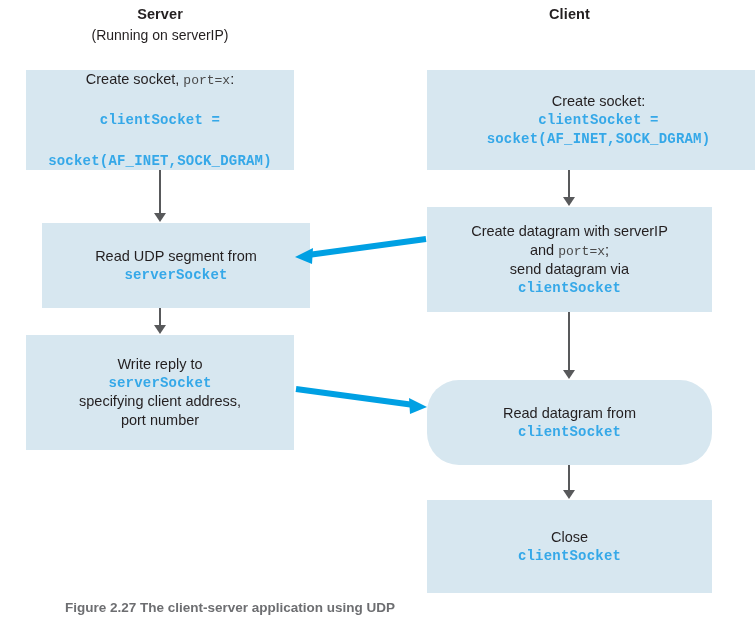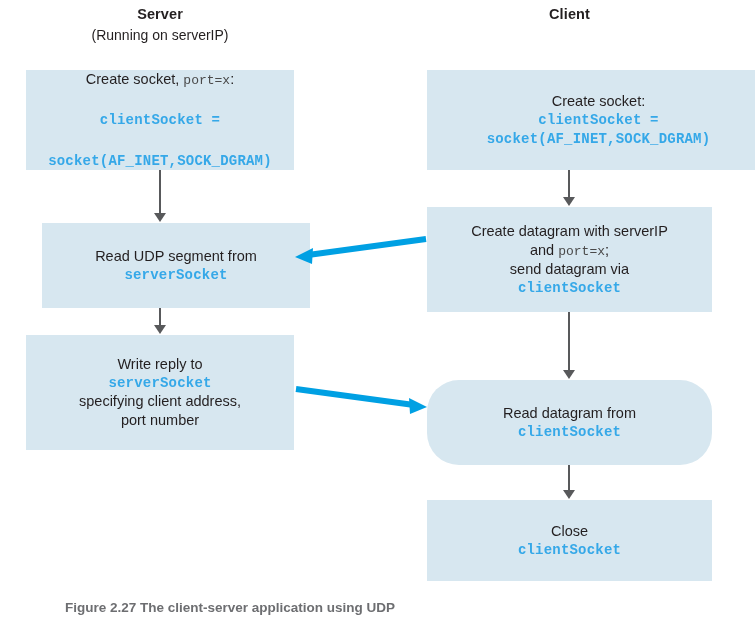--- a/index.html
+++ b/index.html
@@ -149,21 +149,21 @@
     </span>
     <span class="ln">send datagram via</span>
     <span class="ln code">clientSocket</span>
   </div>
 
   <div class="box" style="left:415px; top:380px; width:285px; height:85px;border-radius:32px;">
     <span class="ln">Read datagram from</span>
     <span class="ln code">clientSocket</span>
   </div>
 
-  <div class="box" style="left:415px; top:500px; width:285px; height:81px;">
+  <div class="box" style="left:415px; top:500px; width:285px; height:93px;">
     <span class="ln">Close</span>
     <span class="ln code">clientSocket</span>
   </div>
 
   <div class="vline" style="left:147px; top:170px; height:44px;"></div>
   <div class="vhead" style="left:142px; top:213px;"></div>
 
   <div class="vline" style="left:147px; top:308px; height:18px;"></div>
   <div class="vhead" style="left:142px; top:325px;"></div>
 

